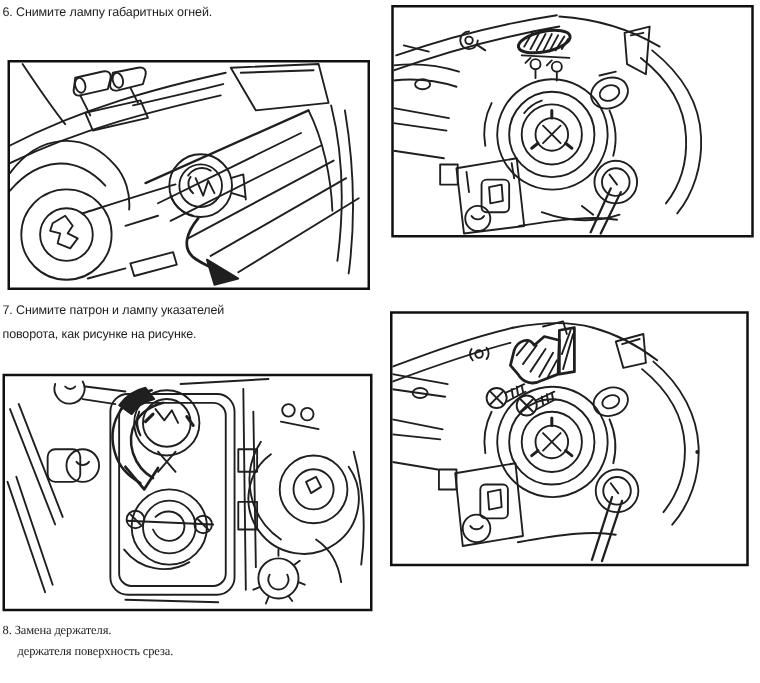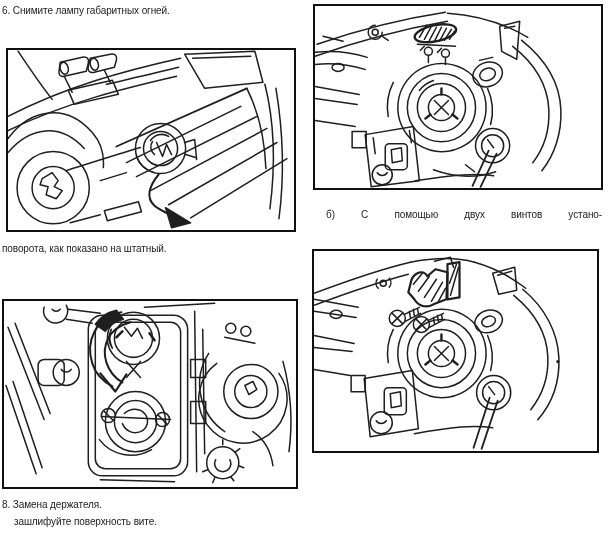--- a/index.html
+++ b/index.html
@@ -5,21 +5,21 @@
   html,body{margin:0;padding:0;background:#ffffff;}
   .page{
     position:relative;width:608px;height:546px;background:#ffffff;
     overflow:hidden;
     font-family:"Liberation Sans", sans-serif;
     color:#1c1c1c;
   }
   .tb{position:absolute;font-size:10px;letter-spacing:-0.1px;line-height:18.5px;white-space:nowrap;}
   .tb .ln{display:block;}
   .ind{padding-left:12px;}
-  .tight{line-height:16.5px;}
+  .tight{line-height:16.5px;font-family:Liberation Serif, serif;}
   .just{
     white-space:normal;
     text-align:justify;
     text-align-last:justify;
     overflow:hidden;
   }
   .fig{
     position:absolute;border:2.5px solid #101010;background:#ffffff;
     box-sizing:border-box;
   }
@@ -69,21 +69,22 @@
         <path d="M 184,8 L 242,6"></path>
         <path d="M 256,34 C 265,70 267,112 261,158"></path>
         <path d="M 267,38 C 274,80 276,122 270,168"></path>
         <path d="M 96,160 L 130,151 L 133,161 L 99,170 Z"></path>
         <path d="M 62,172 L 92,164"></path>
       </g>
     </svg>
   </div>
 
   <div class="tb" style="left:2px;top:240px;width:302px;">
-    <span class="ln">поворота, как показано на штатный.</span>
+    <span class="ln">7. Снимите патрон и лампу указателей</span>
+    <span class="ln">поворота, как рисунке на рисунке.</span>
   </div>
 
   <div class="fig" style="left:2px;top:299px;width:296px;height:190px;" aria-label="removing-turn-signal-socket-and-lamp">
     <svg viewBox="0 0 291 185">
       <g fill="none" stroke="#1f1f1f" stroke-width="1.5" stroke-linecap="round" stroke-linejoin="round">
         <path d="M 4,26 L 40,118 M 11,22 L 46,112"></path>
         <path d="M 2,84 L 32,172 M 9,80 L 38,166"></path>
         <path d="M 40,6 a 12,12 0 1 0 22,-2"></path>
         <path d="M 48,8 a 5,5 0 0 0 8,0"></path>
         <rect x="34" y="58" width="26" height="26" rx="6"></rect>
@@ -127,21 +128,21 @@
         <path d="M 218,143 l 0,-5 M 231,150 l 4,-3 M 234,164 l 5,2 M 226,175 l 3,4 M 210,176 l -2,5 M 203,168 l -5,2"></path>
         <path d="M 96,178 L 170,180"></path>
         <path d="M 248,130 C 260,138 266,150 268,164"></path>
         <path d="M 278,60 C 286,90 288,120 284,150"></path>
       </g>
     </svg>
   </div>
 
   <div class="tb tight" style="left:2px;top:497px;width:296px;">
     <span class="ln">8. Замена держателя.</span>
-    <span class="ln ind">зашлифуйте поверхность вите.</span>
+    <span class="ln ind">держателя поверхность среза.</span>
   </div>
 
   <div class="fig" style="left:313px;top:4px;width:290px;height:186px;" aria-label="headlight-rear-view-with-screwdriver">
     <svg viewBox="0 0 285 181">
       <g fill="none" stroke="#1f1f1f" stroke-width="1.5" stroke-linecap="round" stroke-linejoin="round">
         <path d="M 2,38 C 42,24 84,13 130,6"></path>
         <path d="M 0,50 C 42,35 86,23 132,15"></path>
         <path d="M 132,7 C 162,9 190,18 212,31"></path>
         <circle cx="60" cy="26" r="3"></circle>
         <path d="M 60,19 a 7,7 0 1 0 7,7"></path>
@@ -185,21 +186,20 @@
         <ellipse cx="23" cy="61" rx="6" ry="4"></ellipse>
         <path d="M 8,30 L 28,35"></path>
         <path d="M 100,174 C 138,168 160,166 178,169"></path>
         <path d="M 118,163 C 140,171 162,171 180,165"></path>
         <path d="M 150,158 l 9,7"></path>
       </g>
     </svg>
   </div>
 
   <div class="tb" style="left:316px;top:206px;width:286px;">
-    <span class="ln just" style="padding-left:10px;">б) С помощью двух винтов устано-</span>
   </div>
 
   <div class="fig" style="left:312px;top:249px;width:287px;height:204px;" aria-label="new-holder-installed-with-two-screws">
     <svg viewBox="0 0 282 199">
       <g fill="none" stroke="#1f1f1f" stroke-width="1.5" stroke-linecap="round" stroke-linejoin="round">
         <path d="M 0,42 C 32,30 62,19 96,11"></path>
         <path d="M 0,54 C 32,42 64,31 94,23"></path>
         <path d="M 96,11 C 122,6 142,6 160,11"></path>
         <path d="M 160,11 C 182,17 198,27 211,37"></path>
         <circle cx="69" cy="32" r="3"></circle>

